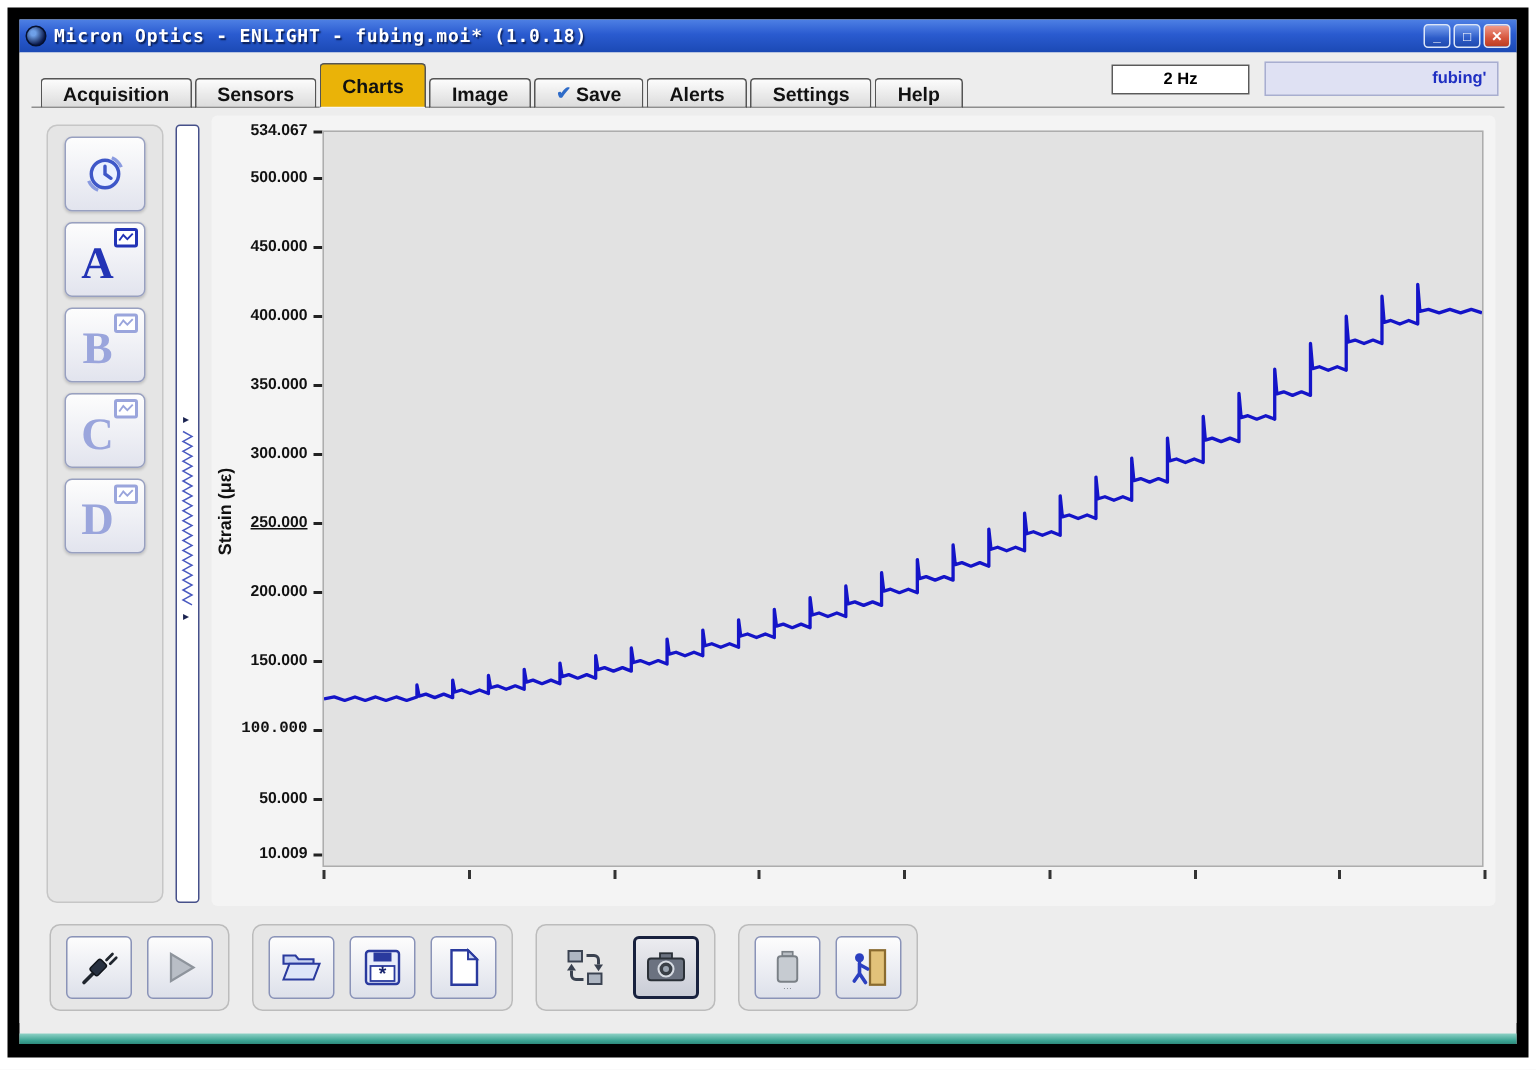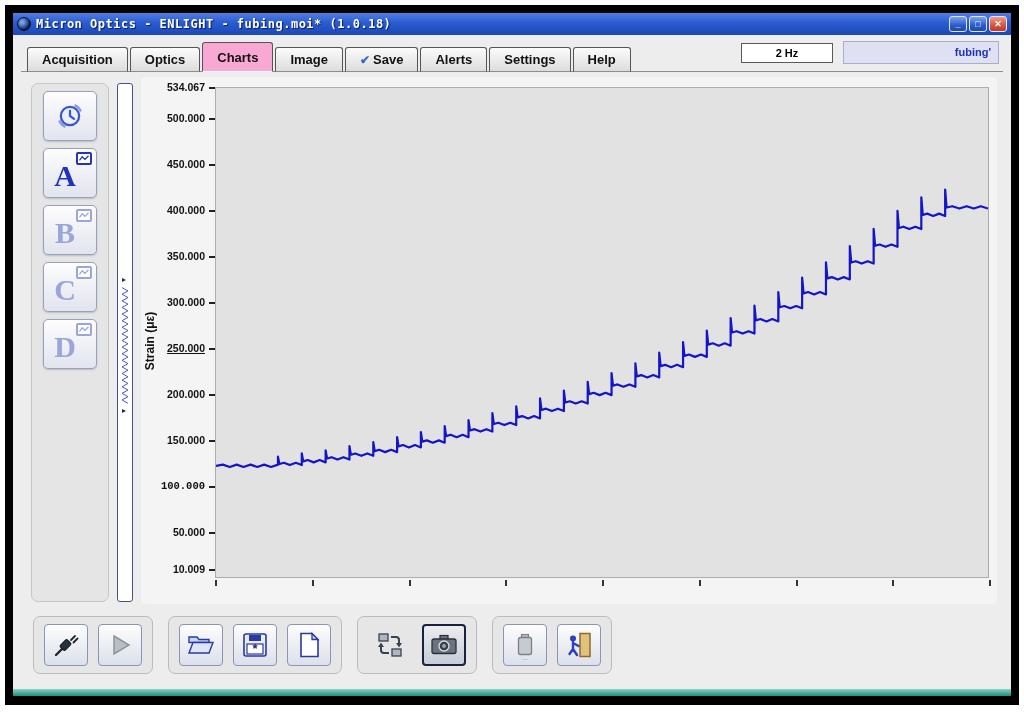--- a/index.html
+++ b/index.html
@@ -24,24 +24,24 @@
   .wbtn.close { background:linear-gradient(#F09C8C,#D6553C 60%,#BC3C22); }
 
   
   .bodyarea { position:absolute; top:22px; left:0; right:0; bottom:14px; background:#EDEDED; }
   .teal-strip { position:absolute; left:0; right:0; bottom:0; height:7px;
     background:linear-gradient(180deg,#8FD2C6,#3AA392 70%,#2E8A7C); }
 
   
   .tabrow { position:absolute; top:4px; left:8px; right:8px; height:33px; border-bottom:1px solid #8E8E8E; }
   .tabs { position:absolute; left:6px; bottom:-1px; display:flex; align-items:flex-end; gap:2px; }
-  .tab { height:25px; padding:0 14px; border:1px solid #555; border-bottom:1px solid #8E8E8E;
+  .tab { height:20px; padding:0 14px; border:1px solid #555; border-bottom:1px solid #8E8E8E;
     border-radius:3px 3px 0 0; background:linear-gradient(#FCFCFC,#DCDCDC);
     font:bold 13px "Liberation Sans",sans-serif; color:#111; display:flex; align-items:center; cursor:pointer; }
-  .tab.active { height:30px; background:#f9a8d4; border-bottom:1px solid #F7F7F7; position:relative; z-index:2; }
+  .tab.active { height:30px; background:#eab308; border-bottom:1px solid #F7F7F7; position:relative; z-index:2; }
   .tab .chk { color:#2E6BC8; margin-right:3px; font-size:12px; }
   .rate-box { position:absolute; right:170px; top:4px; width:92px; height:20px; background:#fff;
     border:1px solid #5A5A5A; font:bold 11px "Liberation Sans",sans-serif; text-align:center; line-height:18px; }
   .file-box { position:absolute; right:4px; top:2px; width:156px; height:23px; background:#DFE1F3;
     border:1px solid #A8AECF; color:#1F2FC2; font:bold 11px "Liberation Sans",sans-serif;
     text-align:right; line-height:21px; padding-right:7px; }
 
   
   .workspace { position:absolute; top:42px; left:0; right:0; bottom:78px; }
   .left-panel { position:absolute; left:18px; top:6px; bottom:2px; width:78px;
@@ -106,21 +106,21 @@
   </div>
 
   <div class="bodyarea">
 
     <div class="tabrow">
       <div class="tabs">
         <div class="tab">
                 <span>Acquisition</span>
               </div>
         <div class="tab">
-                <span>Optics</span>
+                <span>Sensors</span>
               </div>
         <div class="tab active">
                 <span>Charts</span>
               </div>
         <div class="tab">
                 <span>Image</span>
               </div>
         <div class="tab">
                 <span class="chk">✔</span>
                 <span>Save</span>

